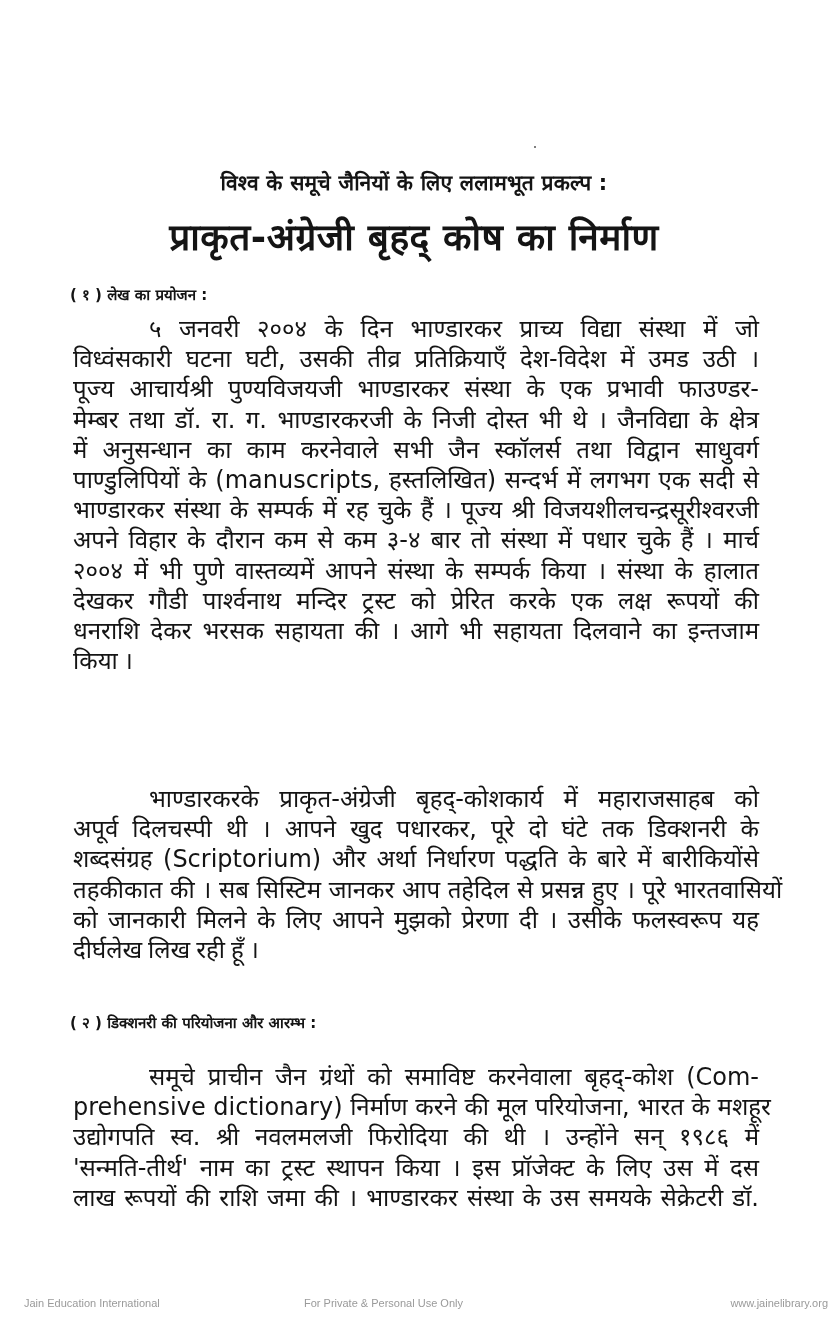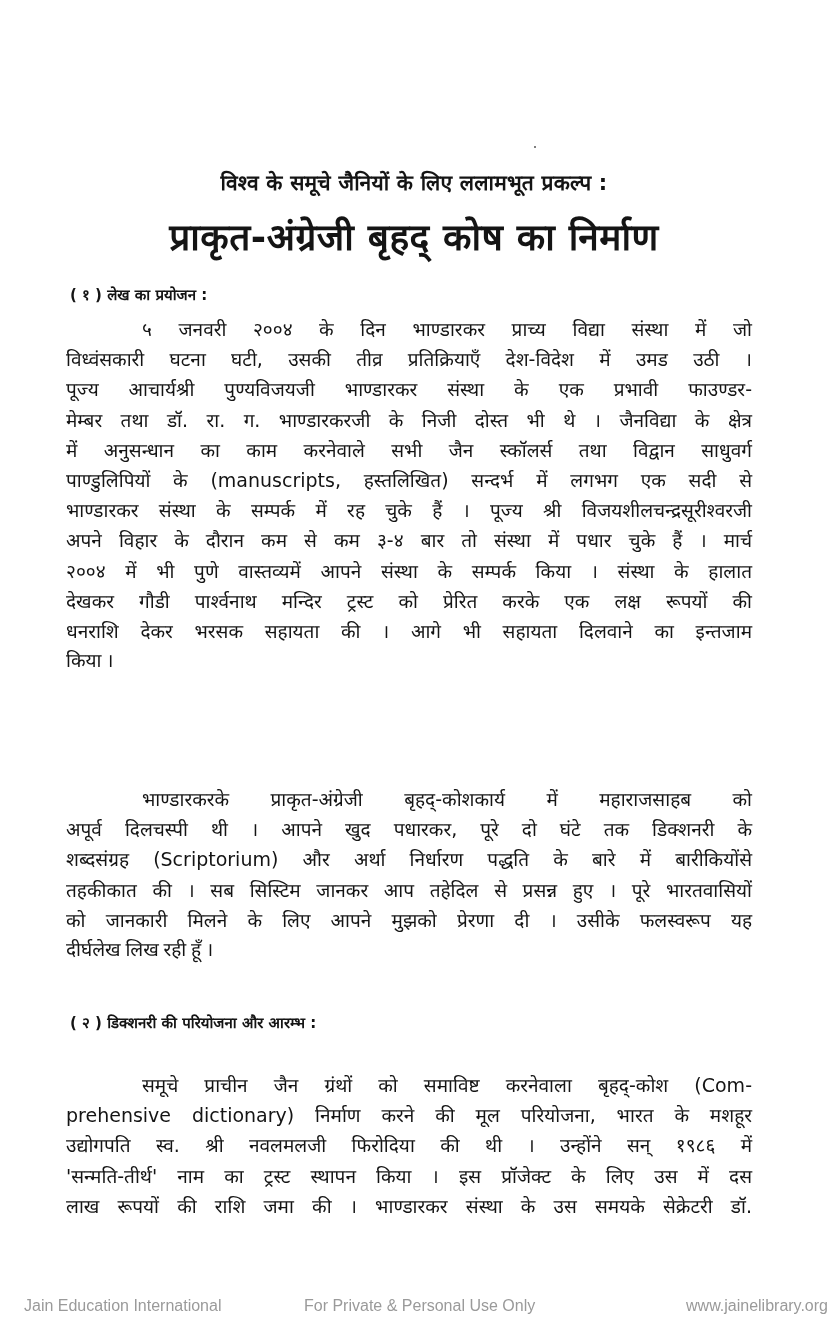--- a/index.html
+++ b/index.html
@@ -14,29 +14,29 @@
     font-size: 21px; font-weight: bold; letter-spacing: 0.2px;
   }
   .title {
     position: absolute; left: 0; width: 828px; top: 210px; text-align: center;
     font-size: 37px; font-weight: bold; letter-spacing: 0.5px;
   }
   .heading {
     position: absolute; left: 70px; font-size: 15px; font-weight: bold;
   }
   .para {
-    position: absolute; left: 66px; width: 686px;
-    font-size: 19px; line-height: 30.2px;
+    position: absolute; left: 73px; width: 686px;
+    font-size: 24px; line-height: 30.2px;
   }
   .line { display: block; white-space: nowrap; text-align: justify; text-align-last: justify; height: 30.2px; }
   .line.last { text-align-last: left; font-family: Liberation Serif, serif; }
   .line.indent { padding-left: 76px; }
   .footer {
     position: absolute; top: 1297px; font-family: "Liberation Sans", sans-serif;
-    font-size: 16px; color: #9a9a9a;
+    font-size: 11px; color: #9a9a9a;
   }
 </style>
 </head>
 <body>
 
 <div class="page">
   <div class="dot"></div>
 
   <div class="subtitle">विश्व के समूचे जैनियों के लिए ललामभूत प्रकल्प :</div>
   <div class="title">प्राकृत-अंग्रेजी बृहद् कोष का निर्माण</div>
@@ -62,21 +62,21 @@
     <span class="line indent">भाण्डारकरके प्राकृत-अंग्रेजी बृहद्-कोशकार्य में महाराजसाहब को</span>
     <span class="line">अपूर्व दिलचस्पी थी । आपने खुद पधारकर, पूरे दो घंटे तक डिक्शनरी के</span>
     <span class="line">शब्दसंग्रह (Scriptorium) और अर्था निर्धारण पद्धति के बारे में बारीकियोंसे</span>
     <span class="line">तहकीकात की । सब सिस्टिम जानकर आप तहेदिल से प्रसन्न हुए । पूरे भारतवासियों</span>
     <span class="line">को जानकारी मिलने के लिए आपने मुझको प्रेरणा दी । उसीके फलस्वरूप यह</span>
     <span class="line last">दीर्घलेख लिख रही हूँ ।</span>
   </div>
 
   <div class="heading" style="top:1012px;">( २ ) डिक्शनरी की परियोजना और आरम्भ :</div>
 
-  <div class="para" style="top:1062px;margin-top:8px;">
+  <div class="para" style="top:1062px;">
     <span class="line indent">समूचे प्राचीन जैन ग्रंथों को समाविष्ट करनेवाला बृहद्-कोश (Com-</span>
     <span class="line">prehensive dictionary) निर्माण करने की मूल परियोजना, भारत के मशहूर</span>
     <span class="line">उद्योगपति स्व. श्री नवलमलजी फिरोदिया की थी । उन्होंने सन् १९८६ में</span>
     <span class="line">'सन्मति-तीर्थ' नाम का ट्रस्ट स्थापन किया । इस प्रॉजेक्ट के लिए उस में दस</span>
     <span class="line">लाख रूपयों की राशि जमा की । भाण्डारकर संस्था के उस समयके सेक्रेटरी डॉ.</span>
   </div>
 
   <div class="footer" style="left:24px;">Jain Education International</div>
   <div class="footer" style="left:304px;">For Private &amp; Personal Use Only</div>
   <div class="footer" style="right:24px;">www.jainelibrary.org</div>

